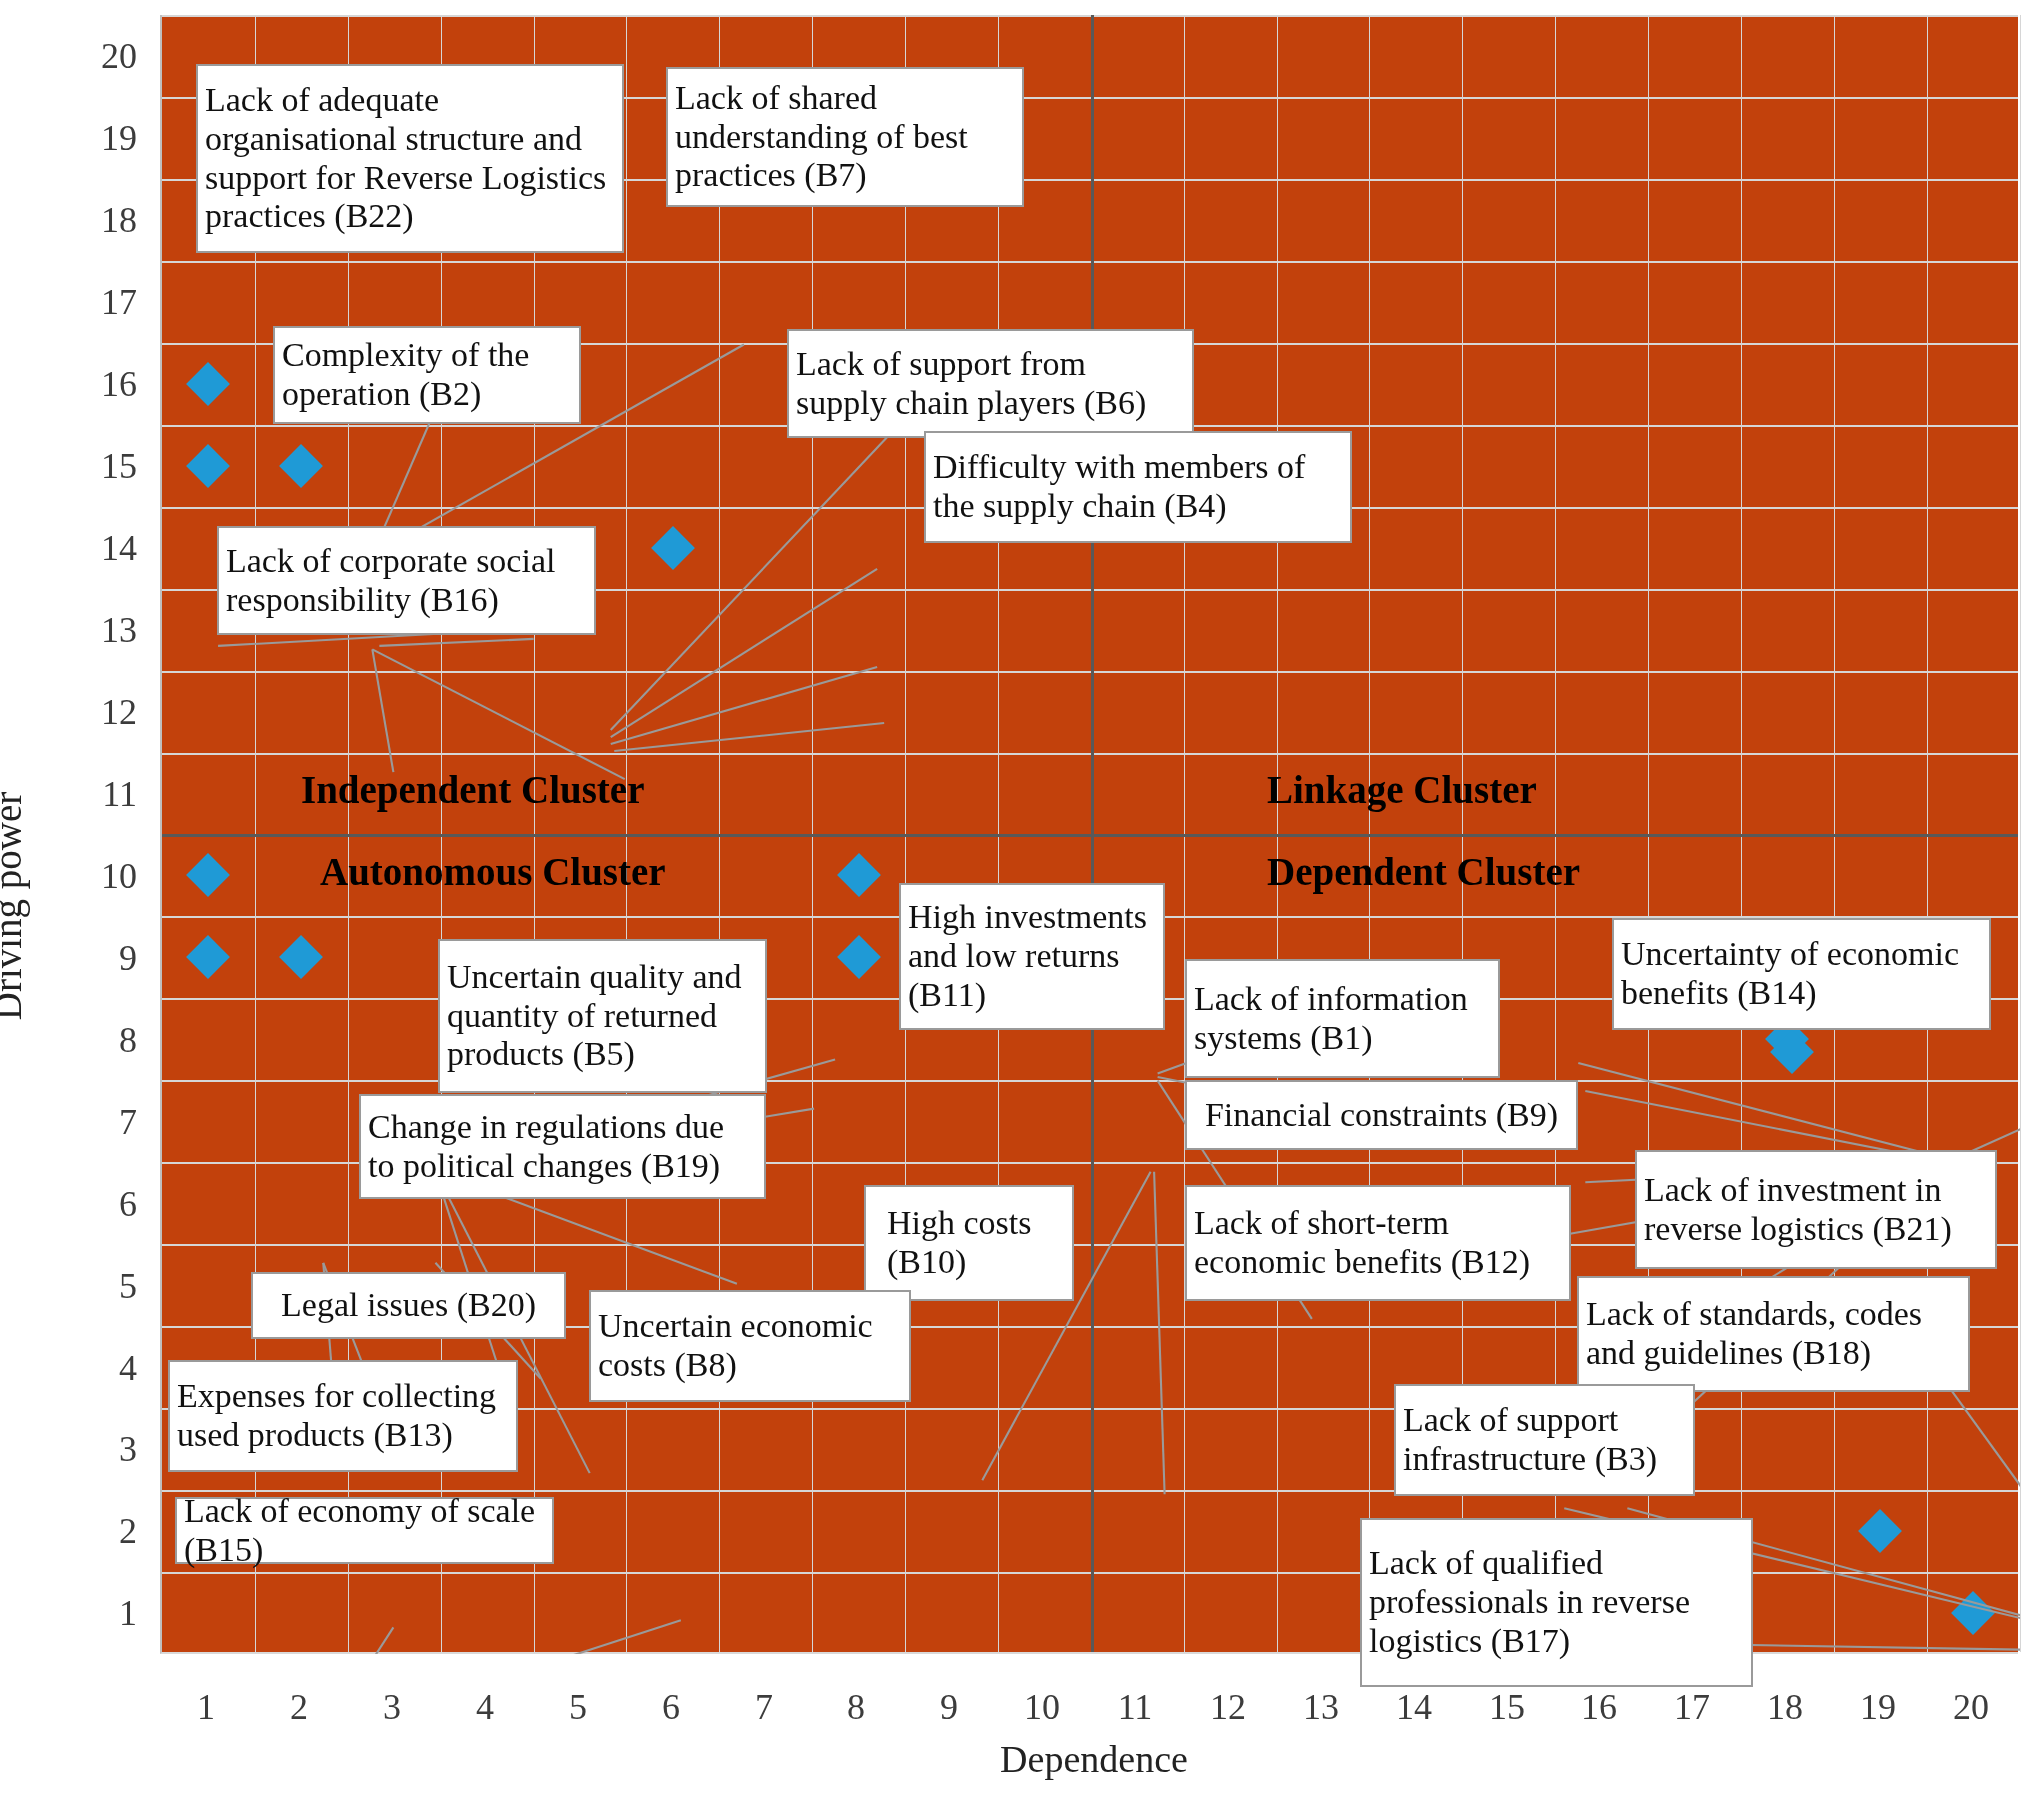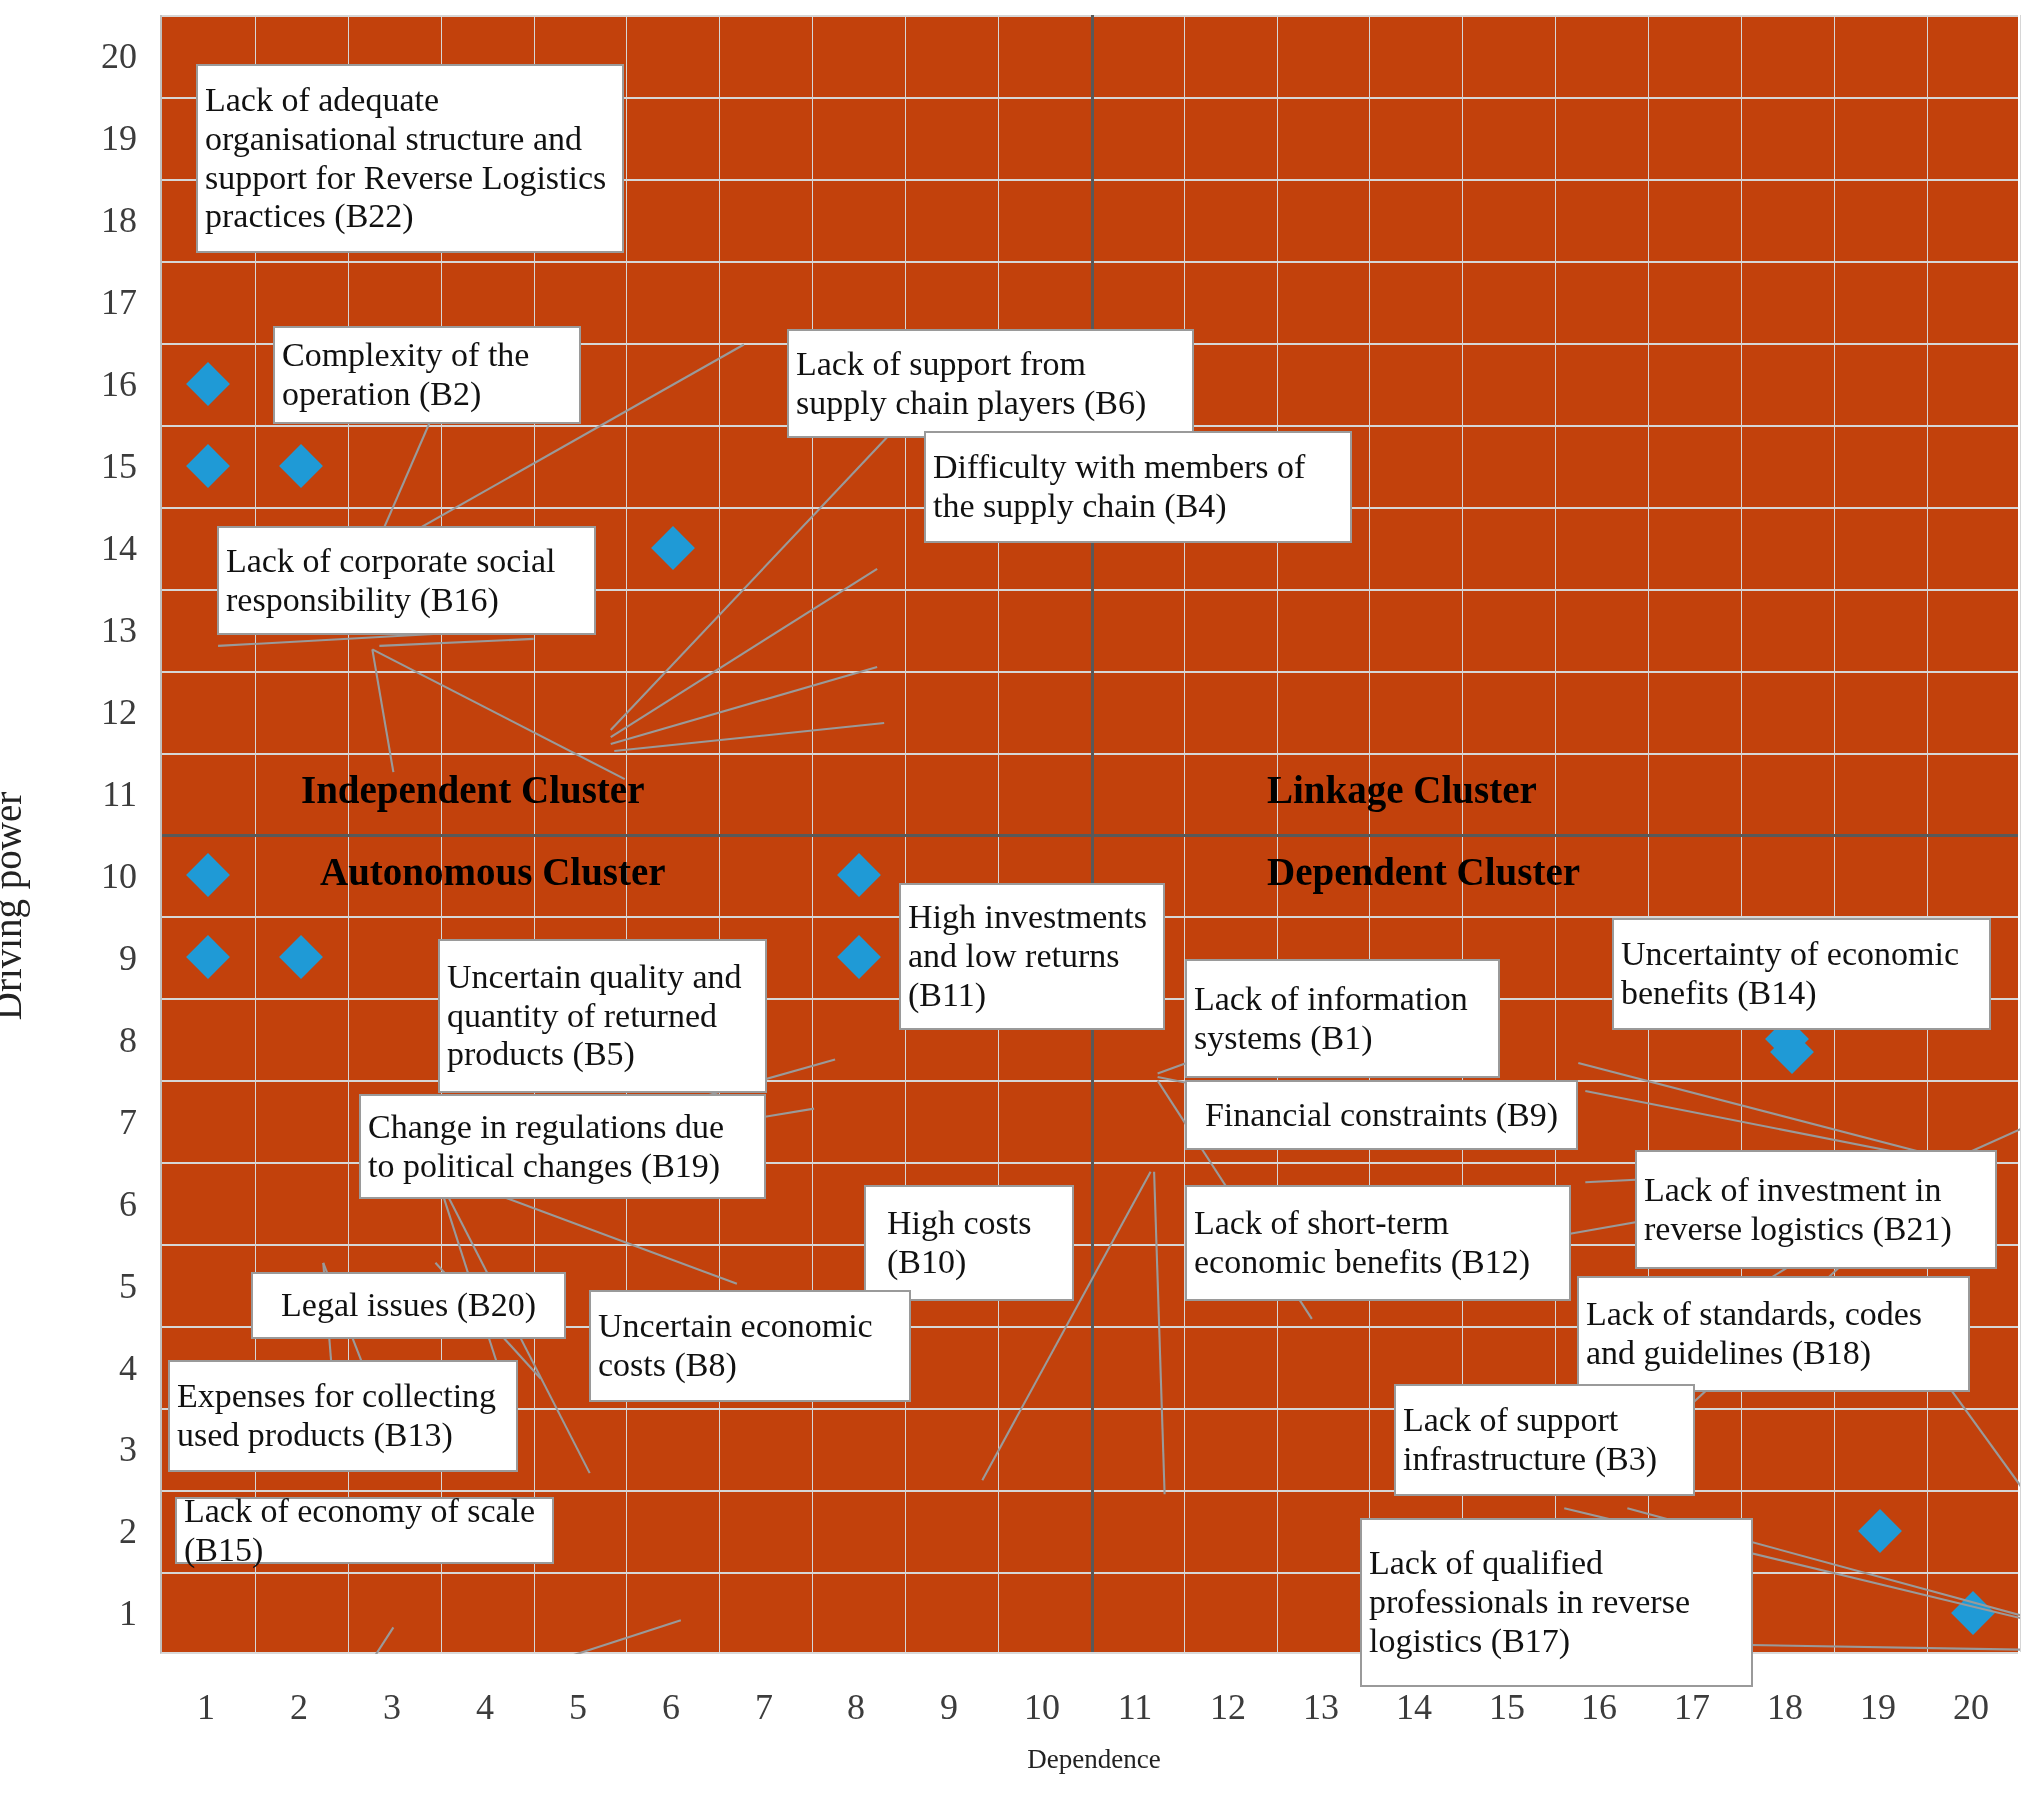--- a/index.html
+++ b/index.html
@@ -10,21 +10,21 @@
   .ylabel{
     position:absolute;left:7px;top:906px;
     transform:translate(-50%,-50%) rotate(-90deg);
     transform-origin:center center;
     font-size:39px;color:#222;white-space:nowrap;
     font-family:"Liberation Serif", serif;
   }
   .xlabel{
     position:absolute;left:1094px;top:1759px;
     transform:translate(-50%,-50%);
-    font-size:27px;color:#222;white-space:nowrap;
+    font-size:38px;color:#222;white-space:nowrap;
   }
   .ytick{
     position:absolute;font-size:36px;color:#3c3c3c;
     text-align:right;width:84px;
     transform:translateY(-50%);
   }
   .xtick{
     position:absolute;font-size:36px;color:#3c3c3c;
     text-align:center;width:70px;
     transform:translateX(-50%);
@@ -251,20 +251,21 @@
     <div id="clusterlabels">
         <div class="cluster" style="left: 139px; top: 752px;">Independent Cluster</div>
         <div class="cluster" style="left: 1105px; top: 752px;">Linkage Cluster</div>
         <div class="cluster" style="left: 158px; top: 834px;">Autonomous Cluster</div>
         <div class="cluster" style="left: 1105px; top: 834px;">Dependent Cluster</div>
       </div>
   </div>
 
   <div class="box" style="left:196px;top:64px;width:428px;height:189px;">Lack of adequate organisational structure and support for Reverse Logistics practices (B22)</div>
 
+  <div class="box" style="left:666px;top:67px;width:358px;height:140px;">Lack of shared understanding of best practices (B7)</div>
 
   <div class="box" style="left:273px;top:326px;width:308px;height:98px;">Complexity of the operation (B2)</div>
 
   <div class="box" style="left:787px;top:329px;width:407px;height:109px;">Lack of support from supply chain players (B6)</div>
 
   <div class="box" style="left:924px;top:431px;width:428px;height:112px;">Difficulty with members of the supply chain (B4)</div>
 
   <div class="box" style="left:217px;top:526px;width:379px;height:109px;">Lack of corporate social responsibility (B16)</div>
 
   <div class="box" style="left:438px;top:939px;width:329px;height:154px;">Uncertain quality and quantity of returned products (B5)</div>

